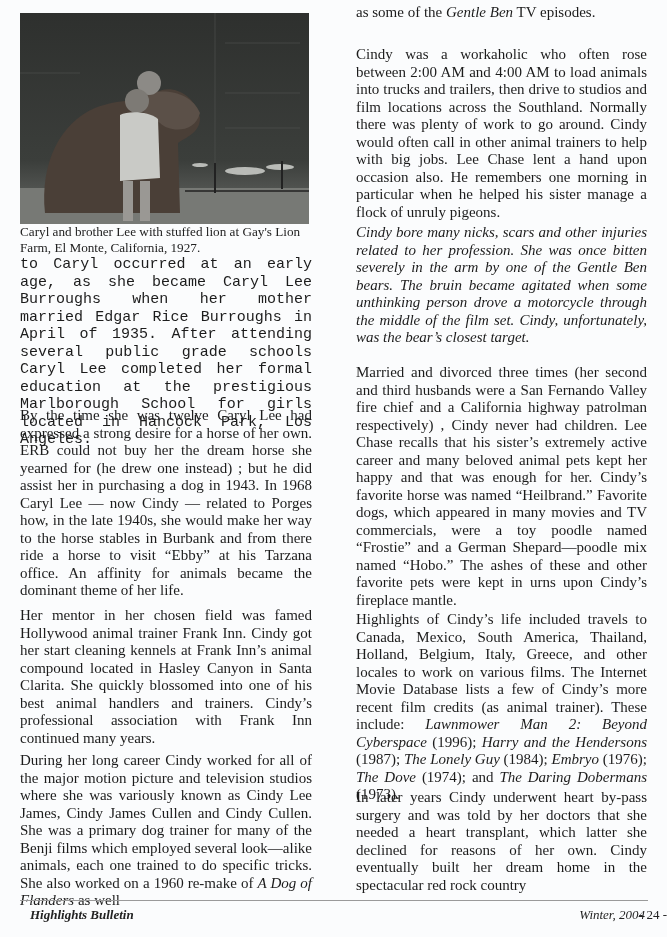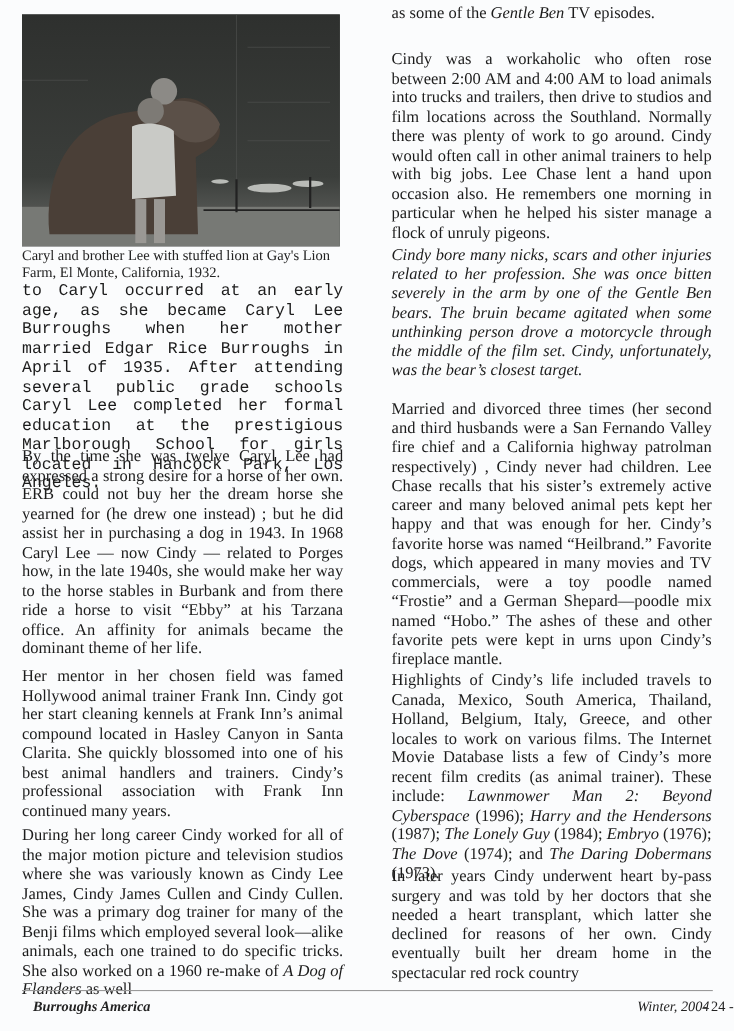--- a/index.html
+++ b/index.html
@@ -78,34 +78,34 @@
 
     <circle cx="129" cy="70" r="12" fill="#8c8a86"></circle>
 
     <circle cx="117" cy="88" r="12" fill="#7d7a75"></circle>
     <path d="M100 102 C108 98 128 98 138 106 L140 165 L100 168 Z" fill="#c9cac6"></path>
     <rect x="103" y="168" width="10" height="40" fill="#9a9894"></rect>
     <rect x="120" y="168" width="10" height="40" fill="#9a9894"></rect>
   </svg>
 </div>
 
-<div class="caption">Caryl and brother Lee with stuffed lion at Gay's Lion Farm, El Monte, California, 1932.</div>
+<div class="caption">Caryl and brother Lee with stuffed lion at Gay's Lion Farm, El Monte, California, 1927.</div>
 
 <div class="col col-left">
   <p class="body" style="top:256px;left:0;font-family:Liberation Mono, monospace;">to Caryl occurred at an early age, as she became Caryl Lee Burroughs when her mother married Edgar Rice Burroughs in April of 1935. After attending several public grade schools Caryl Lee completed her formal education at the prestigious Marlborough School for girls located in Hancock Park, Los Angeles.</p>
   <p class="body" style="top:407px;left:0;">By the time she was twelve Caryl Lee had expressed a strong desire for a horse of her own. ERB could not buy her the dream horse she yearned for (he drew one instead) ; but he did assist her in purchasing a dog in 1943. In 1968 Caryl Lee — now Cindy — related to Porges how, in the late 1940s, she would make her way to the horse stables in Burbank and from there ride a horse to visit “Ebby” at his Tarzana office. An affinity for animals became the dominant theme of her life.</p>
   <p class="body" style="top:607px;left:0;">Her mentor in her chosen field was famed Hollywood animal trainer Frank Inn. Cindy got her start cleaning kennels at Frank Inn’s animal compound located in Hasley Canyon in Santa Clarita. She quickly blossomed into one of his best animal handlers and trainers. Cindy’s professional association with Frank Inn continued many years.</p>
   <p class="body" style="top:752px;left:0;"><span>During her long career Cindy worked for all of the major motion picture and television studios where she was variously known as Cindy Lee James, Cindy James Cullen and Cindy Cullen. She was a primary dog trainer for many of the Benji films which employed several look—alike animals, each one trained to do specific tricks. She also worked on a 1960 re-make of </span><i>A Dog of Flanders</i><span> as well</span></p>
 </div>
 
 <div class="col col-right">
   <p class="body" style="top:4px;left:0;"><span>as some of the </span><i>Gentle Ben</i><span> TV episodes.</span></p>
   <p class="body" style="top:46px;left:0;">Cindy was a workaholic who often rose between 2:00 AM and 4:00 AM to load animals into trucks and trailers, then drive to studios and film locations across the Southland. Normally there was plenty of work to go around. Cindy would often call in other animal trainers to help with big jobs. Lee Chase lent a hand upon occasion also. He remembers one morning in particular when he helped his sister manage a flock of unruly pigeons.</p>
   <p class="body" style="top:224px;left:0;font-style:italic;">Cindy bore many nicks, scars and other injuries related to her profession. She was once bitten severely in the arm by one of the Gentle Ben bears. The bruin became agitated when some unthinking person drove a motorcycle through the middle of the film set. Cindy, unfortunately, was the bear’s closest target.</p>
   <p class="body" style="top:364px;left:0;">Married and divorced three times (her second and third husbands were a San Fernando Valley fire chief and a California highway patrolman respectively) , Cindy never had children. Lee Chase recalls that his sister’s extremely active career and many beloved animal pets kept her happy and that was enough for her. Cindy’s favorite horse was named “Heilbrand.” Favorite dogs, which appeared in many movies and TV commercials, were a toy poodle named “Frostie” and a German Shepard—poodle mix named “Hobo.” The ashes of these and other favorite pets were kept in urns upon Cindy’s fireplace mantle.</p>
   <p class="body" style="top:611px;left:0;" id="highlights"><span>Highlights of Cindy’s life included travels to Canada, Mexico, South America, Thailand, Holland, Belgium, Italy, Greece, and other locales to work on various films. The Internet Movie Database lists a few of Cindy’s more recent film credits (as animal trainer). These include: </span><i>Lawnmower Man 2: Beyond Cyberspace</i><span> (1996); </span><i>Harry and the Hendersons</i><span> (1987); </span><i>The Lonely Guy</i><span> (1984); </span><i>Embryo</i><span> (1976); </span><i>The Dove</i><span> (1974); and </span><i>The Daring Dobermans</i><span> (1973).</span></p>
   <p class="body" style="top:789px;left:0;">In later years Cindy underwent heart by-pass surgery and was told by her doctors that she needed a heart transplant, which latter she declined for reasons of her own. Cindy eventually built her dream home in the spectacular red rock country</p>
 </div>
 
 <div class="footer-rule"></div>
-<div class="footer footer-left">Burroughs America</div>
+<div class="footer footer-left">Highlights Bulletin</div>
 <div class="footer footer-center">- 24 -</div>
 <div class="footer footer-right">Winter, 2004</div>
 
 </body></html>

